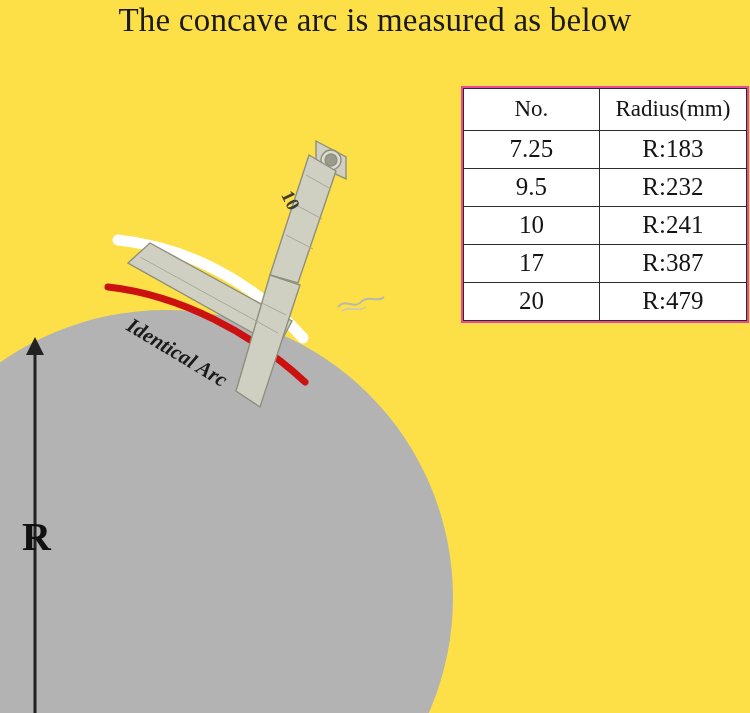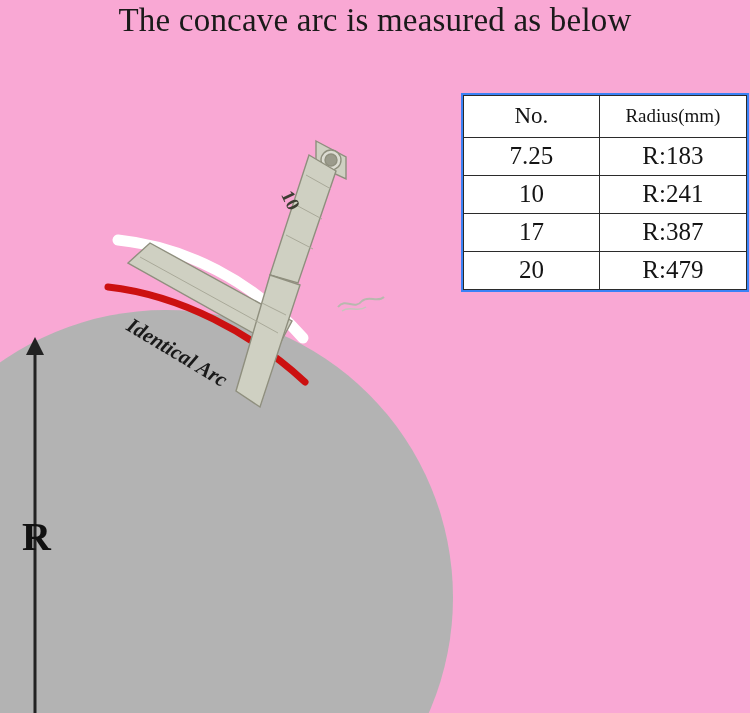--- a/index.html
+++ b/index.html
@@ -8,21 +8,21 @@
     background: #ffffff;
   }
   body {
     font-family: "Liberation Serif", serif;
   }
   #page {
     position: relative;
     width: 750px;
     height: 713px;
     overflow: hidden;
-    background: #f9a8d4;
+    background: #fde047;
   }
 
   
   #title {
     position: absolute;
     left: 0;
     top: 2px;
     width: 750px;
     text-align: center;
     font-family: "Liberation Serif", serif;
@@ -122,23 +122,23 @@
     left: 336px;
     top: 238px;
     width: 50px;
     height: 22px;
   }
 
   
   #table-wrap {
     position: absolute;
     left: 461px;
-    top: 93px;
+    top: 86px;
     width: 284px;
-    border: 2px solid #3b82f6;
+    border: 2px solid #ec4899;
     background: #ffffff;
   }
   table {
     border-collapse: collapse;
     width: 100%;
     background: #ffffff;
   }
   table td {
     border: 1px solid #2b2b2b;
     text-align: center;
@@ -153,21 +153,21 @@
   table td.col-r {
     width: 52%;
     font-size: 25px;
     padding: 4px 0 5px 0;
   }
   table tr.head td {
     font-size: 23px;
     padding: 7px 0 8px 0;
   }
   table tr.head td.col-r {
-    font-size: 19px;
+    font-size: 23px;
   }
 </style>
 </head>
 <body>
 
 <div id="page">
 
   <div id="title">The concave arc is measured as below</div>
 
   <div id="illustration">
@@ -226,20 +226,24 @@
       <tbody>
         <tr class="head">
           <td class="col-no">No.</td>
           <td class="col-r">Radius(mm)</td>
         </tr>
         <tr>
           <td class="col-no">7.25</td>
           <td class="col-r">R:183</td>
         </tr>
         <tr>
+          <td class="col-no">9.5</td>
+          <td class="col-r">R:232</td>
+        </tr>
+        <tr>
           <td class="col-no">10</td>
           <td class="col-r">R:241</td>
         </tr>
         <tr>
           <td class="col-no">17</td>
           <td class="col-r">R:387</td>
         </tr>
         <tr>
           <td class="col-no">20</td>
           <td class="col-r">R:479</td>

